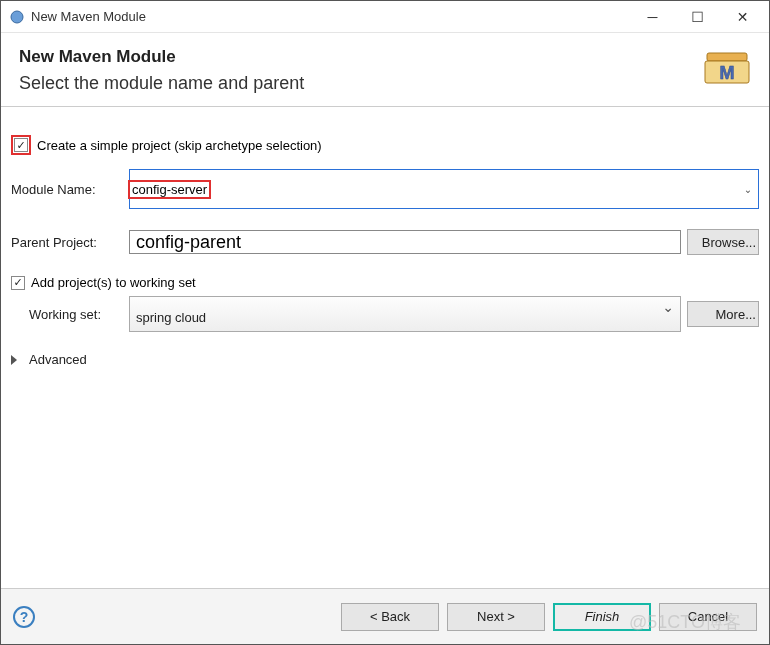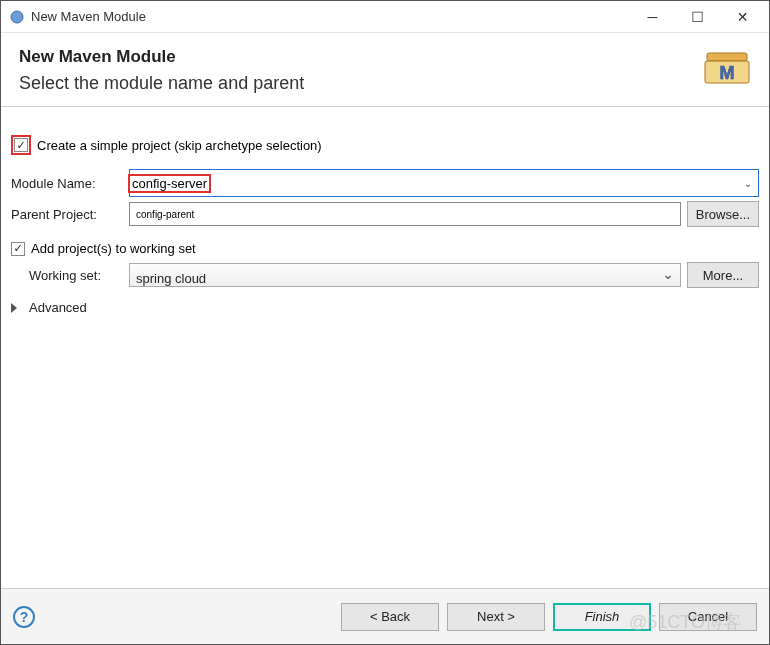--- a/index.html
+++ b/index.html
@@ -46,21 +46,21 @@
     .header-subtitle { font-size: 18px; color: #333; }
     .header-icon {
       width: 48px; height: 40px;
     }
     .content {
       padding: 28px 10px 10px 10px;
     }
     .row {
       display: flex;
       align-items: center;
-      margin-bottom: 4px;
+      margin-bottom: 20px;
       gap: 6px;
     }
     .checkbox-wrap {
       display: flex; align-items: center; gap: 6px;
       margin-bottom: 14px;
     }
     .checkbox {
       width: 14px; height: 14px;
       border: 1px solid #888;
       background: #fff;
@@ -77,49 +77,50 @@
     }
     .label { width: 112px; color: #222; }
     .label-short { width: 112px; color: #222; }
     .text-input {
       flex: 1;
       height: 24px;
       border: 1px solid #888;
       background: #fff;
       padding: 2px 6px;
       font-family: inherit;
-      font-size: 10px;
+      font-size: 18px;
       color: #000;
     }
     .inner-red-box {
       border: 2px solid #e03030;
       padding: 0px 2px;
       display: inline-block;
       margin-left: -2px;
     }
     .combo-arrow {
       width: 20px; height: 24px;
       border-left: 0;
       display: flex; align-items: center; justify-content: center;
       color: #555; font-size: 10px;
     }
     .btn {
       height: 26px;
-      padding: 0 8px;
+      padding: 0 2px;
       background: #e6e6e6;
       border: 1px solid #aaa;
       font-family: inherit;
       font-size: 13px;
       color: #222;
       cursor: pointer;
       min-width: 72px;
+      text-align: right;
     }
     .select-box {
       flex: 1;
-      height: 24px;
+      height: 36px;
       border: 1px solid #aaa;
       background: linear-gradient(#fdfdfd,#eee);
       padding: 8px 24px 2px 6px;
       position: relative;
       color: #222;
       display: flex;
       align-items: center;
     }
     .select-box::after {
       content: "⌄";
@@ -220,21 +221,21 @@
 
   <div class="checkbox-wrap">
     <span class="highlight-red">
       <span class="checkbox">✓</span>
     </span>
     <span>Create a simple project (skip archetype selection)</span>
   </div>
 
   <div class="row">
     <span class="label">Module Name:</span>
-    <div style="flex:1;display:flex;align-items:center;border:1px solid #2a70d8;height:28px;background:#fff;">
+    <div style="flex:1;display:flex;align-items:center;border:1px solid #2a70d8;height:40px;background:#fff;">
       <span class="inner-red-box">
         <span style="white-space:pre;">config-server</span>
       </span>
       <span style="flex:1"></span>
       <span class="combo-arrow">⌄</span>
     </div>
   </div>
 
   <div class="row">
     <span class="label">Parent Project:</span>

